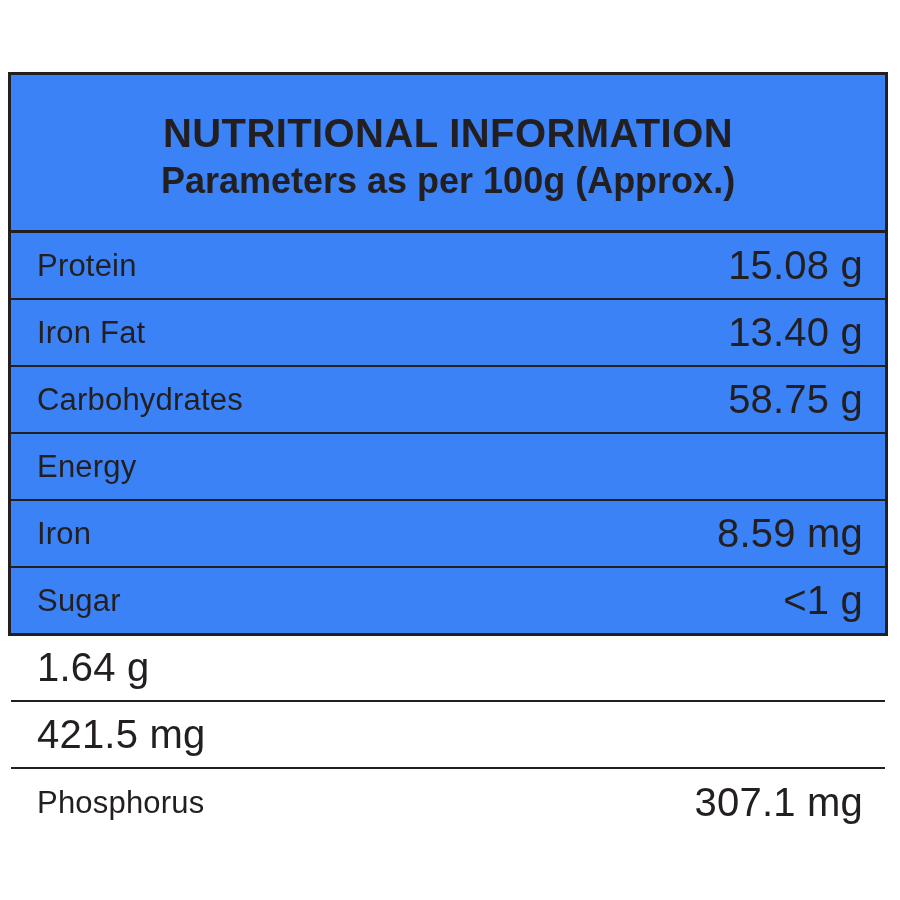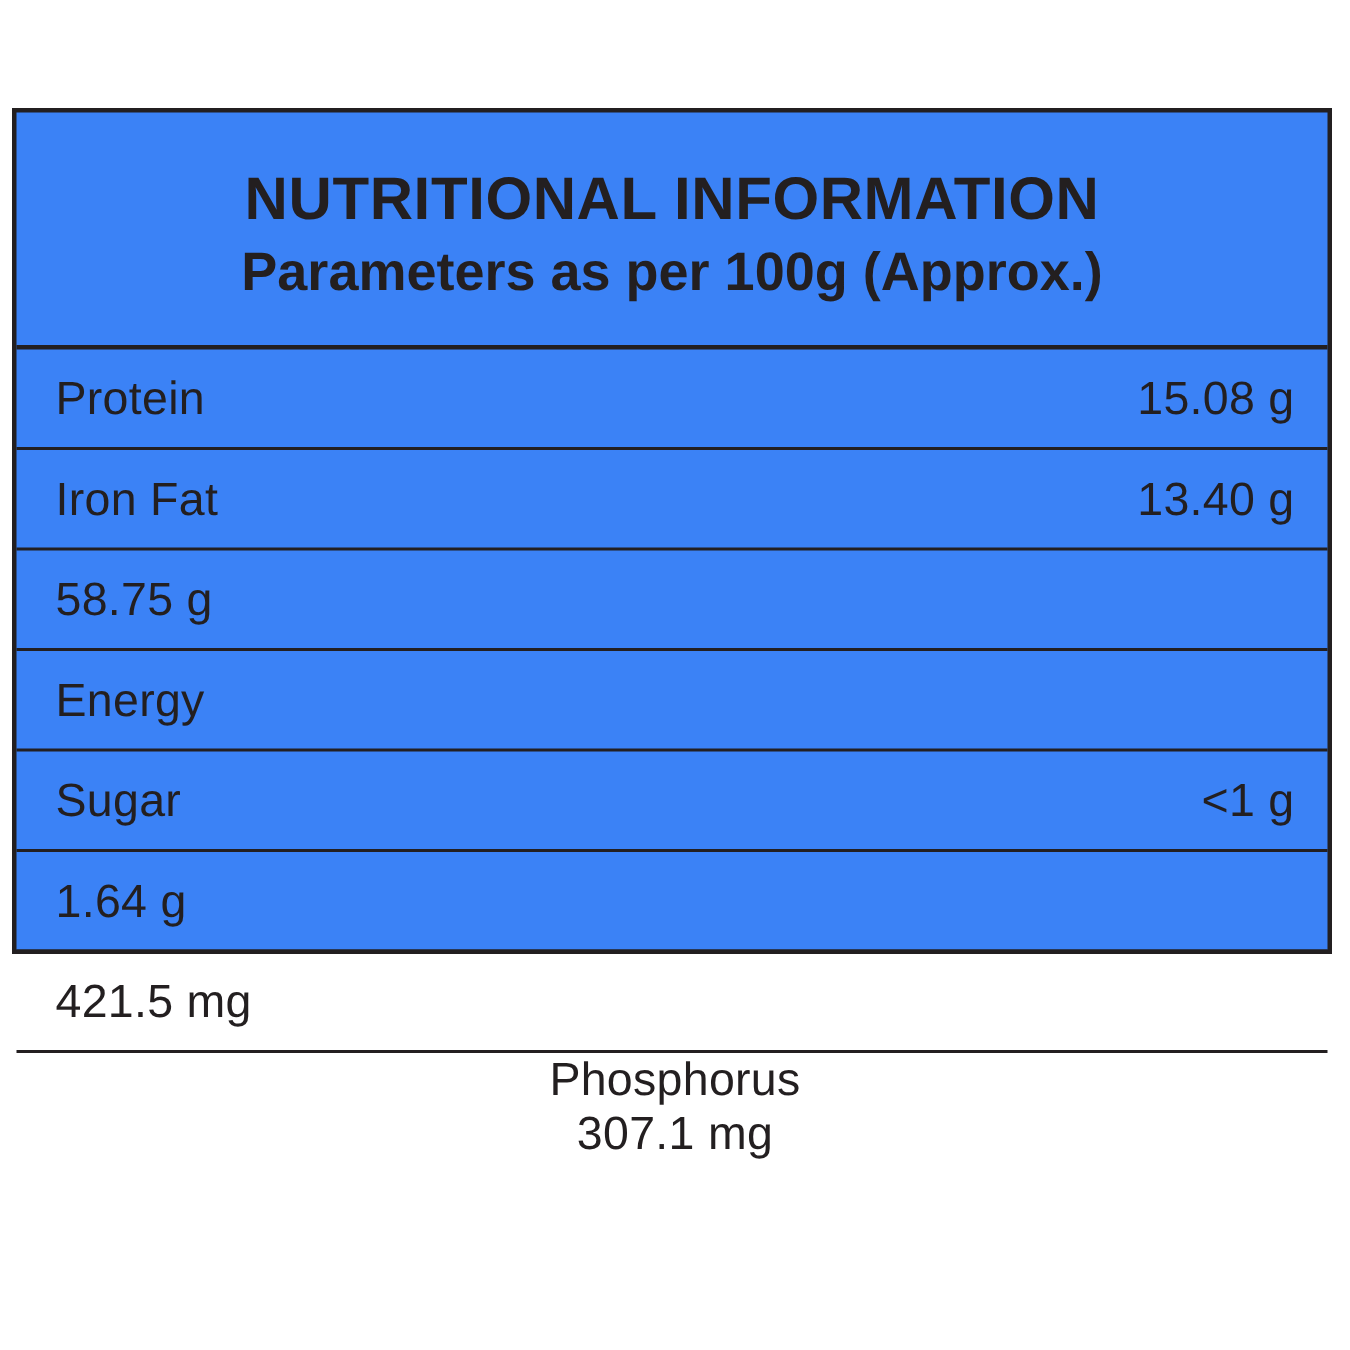--- a/index.html
+++ b/index.html
@@ -57,29 +57,28 @@
     height: 67px;
     box-sizing: border-box;
     border-bottom: 2px solid #231f20;
     display: flex;
     align-items: center;
     justify-content: space-between;
     padding: 0 22px 0 26px;
   }
   .row.last {
     border-bottom: none;
-    flex-direction: column;
   }
   .label {
     font-size: 31px;
     font-weight: normal;
     letter-spacing: 0.2px;
   }
   .value {
-    font-size: 31px;
+    font-size: 40px;
     font-weight: normal;
     letter-spacing: 0.2px;
     text-align: right;
   }
 </style>
 </head>
 <body>
 
 <div class="panel">
 
@@ -94,27 +93,32 @@
       <span class="label">Protein</span>
       <span class="value">15.08 g</span>
     </div>
 
     <div class="row">
       <span class="label">Iron Fat</span>
       <span class="value">13.40 g</span>
     </div>
 
     <div class="row">
+      <span class="label">Carbohydrates</span>
       <span class="value">58.75 g</span>
     </div>
 
     <div class="row">
       <span class="label">Energy</span>
     </div>
 
+    <div class="row">
+      <span class="label">Iron</span>
+      <span class="value">8.59 mg</span>
+    </div>
 
     <div class="row">
       <span class="label">Sugar</span>
       <span class="value">&lt;1 g</span>
     </div>
 
     <div class="row">
       <span class="value">1.64 g</span>
     </div>
 

